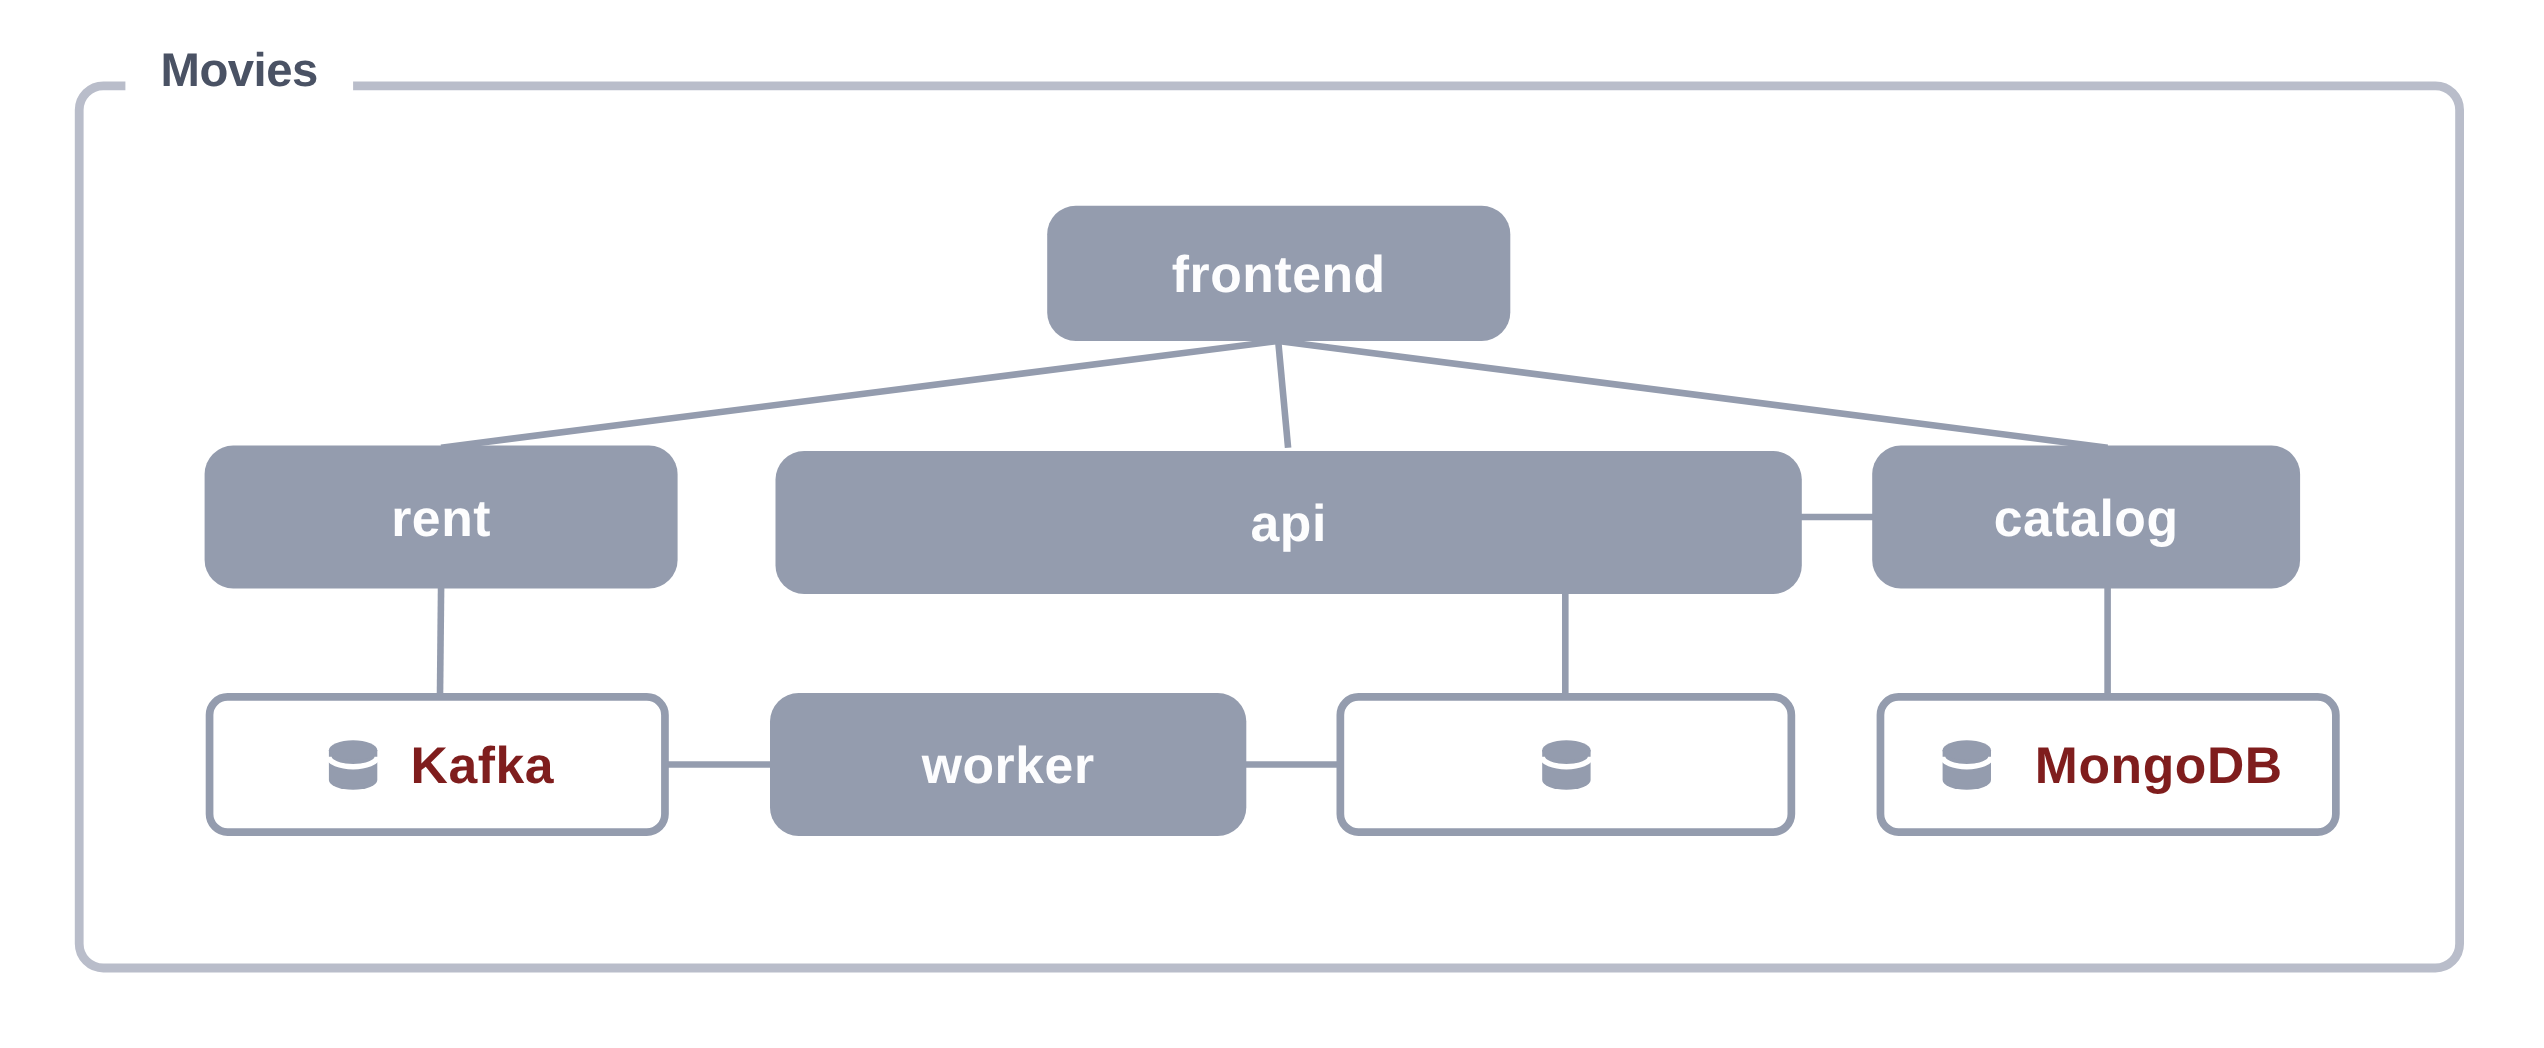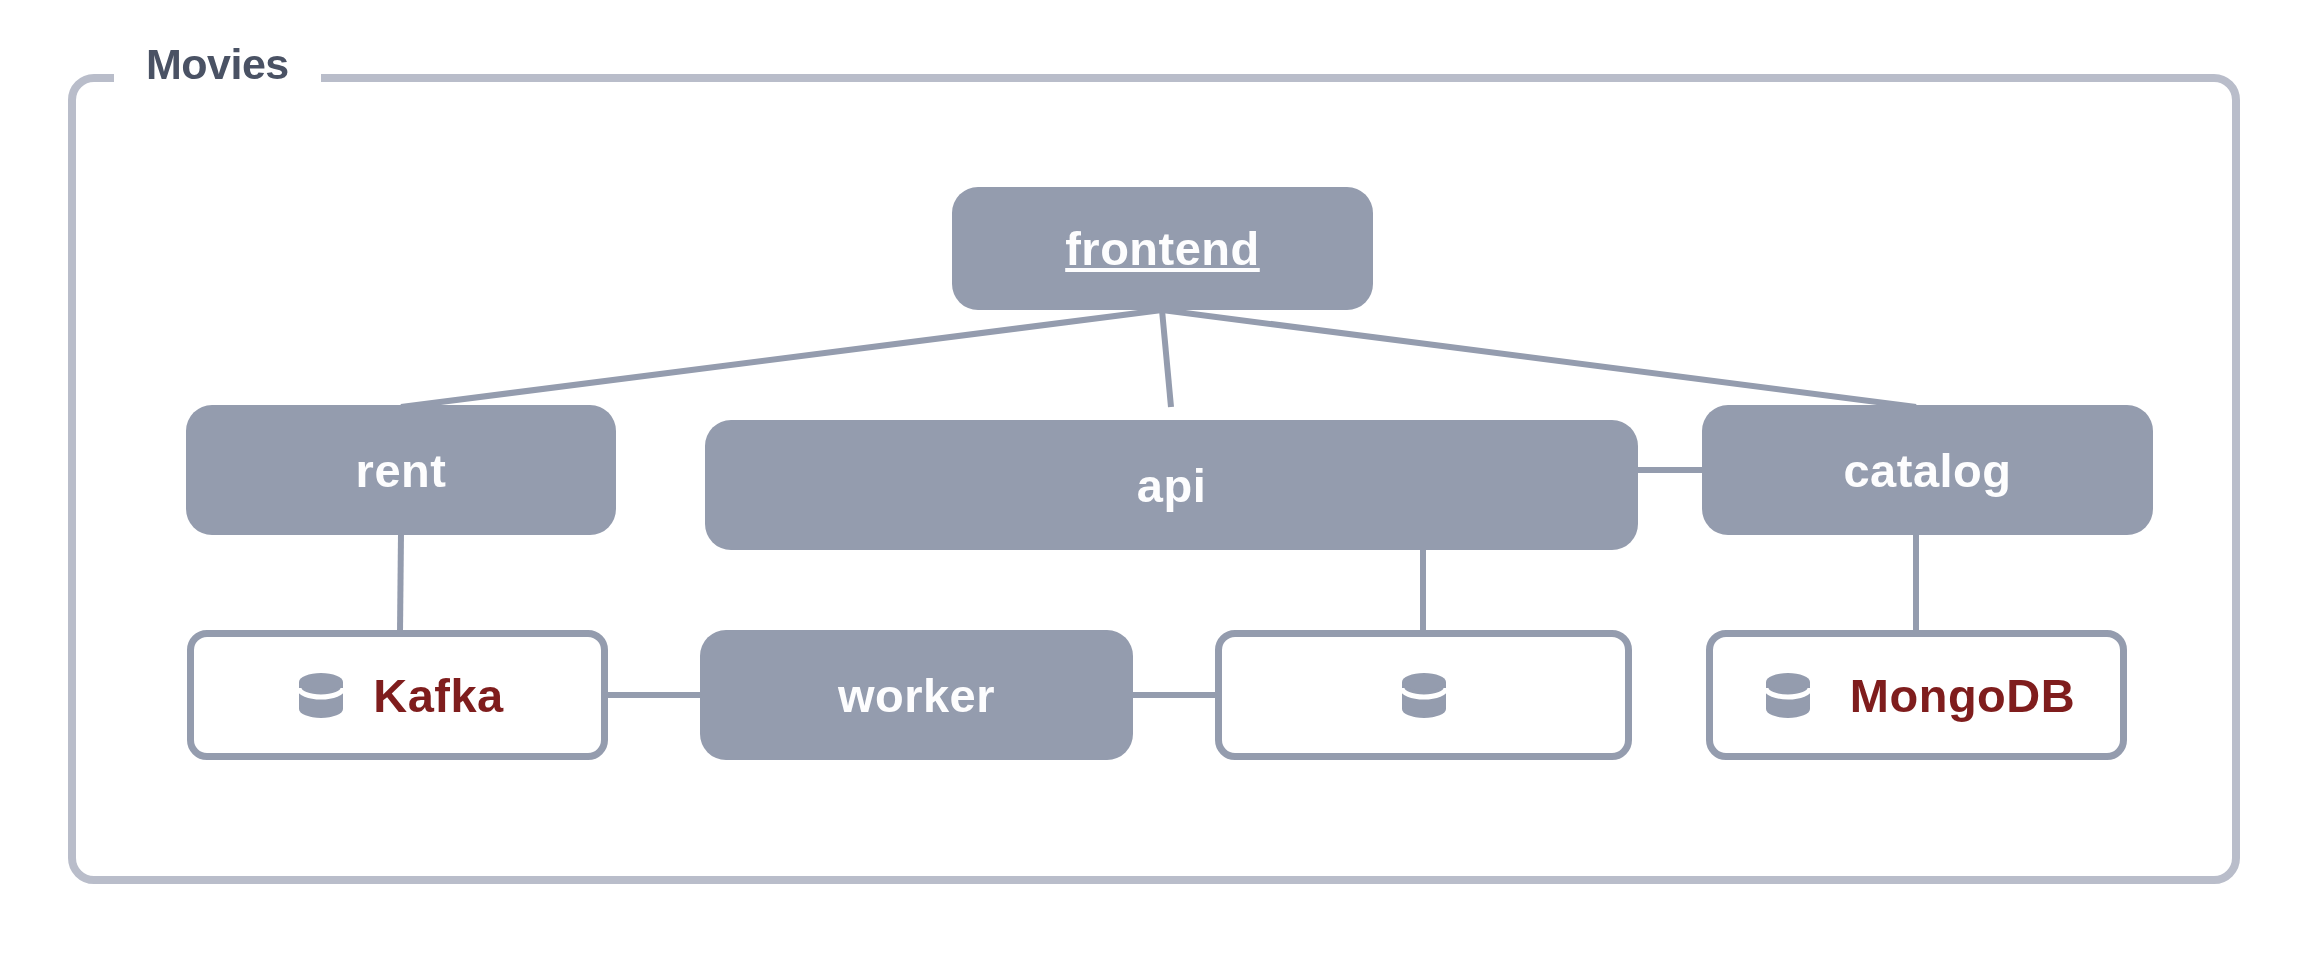--- a/index.html
+++ b/index.html
@@ -64,24 +64,24 @@
     border-radius: 20px;
     color: #7f1d1d;
     font-size: 47px;
     font-weight: bold;
     letter-spacing: 0.5px;
     gap: 22px;
   }
   .db-icon { display: inline-flex; flex: 0 0 auto; }
 
   
-  .n-frontend   { left: 952px;  top: 187px; width: 421px; height: 123px; text-decoration: underline; }
+  .n-frontend   { left: 952px;  top: 187px; width: 421px; height: 123px; }
   .n-rent       { left: 186px;  top: 405px; width: 430px; height: 130px; }
-  .n-api        { left: 705px;  top: 420px; width: 933px; height: 130px; }
-  .n-catalog    { left: 1702px; top: 405px; width: 451px; height: 130px; }
+  .n-api        { left: 705px;  top: 410px; width: 933px; height: 130px; }
+  .n-catalog    { left: 1702px; top: 405px; width: 389px; height: 130px; }
   .n-kafka      { left: 187px;  top: 630px; width: 421px; height: 130px; }
   .n-worker     { left: 700px;  top: 630px; width: 433px; height: 130px; text-align: center; }
   .n-postgresql { left: 1215px; top: 630px; width: 417px; height: 130px; }
   .n-mongodb    { left: 1706px; top: 630px; width: 421px; height: 130px; gap: 32px; }
 
   .edge { stroke: #949cae; stroke-width: 6; fill: none; }
 </style>
 </head>
 <body>
 

